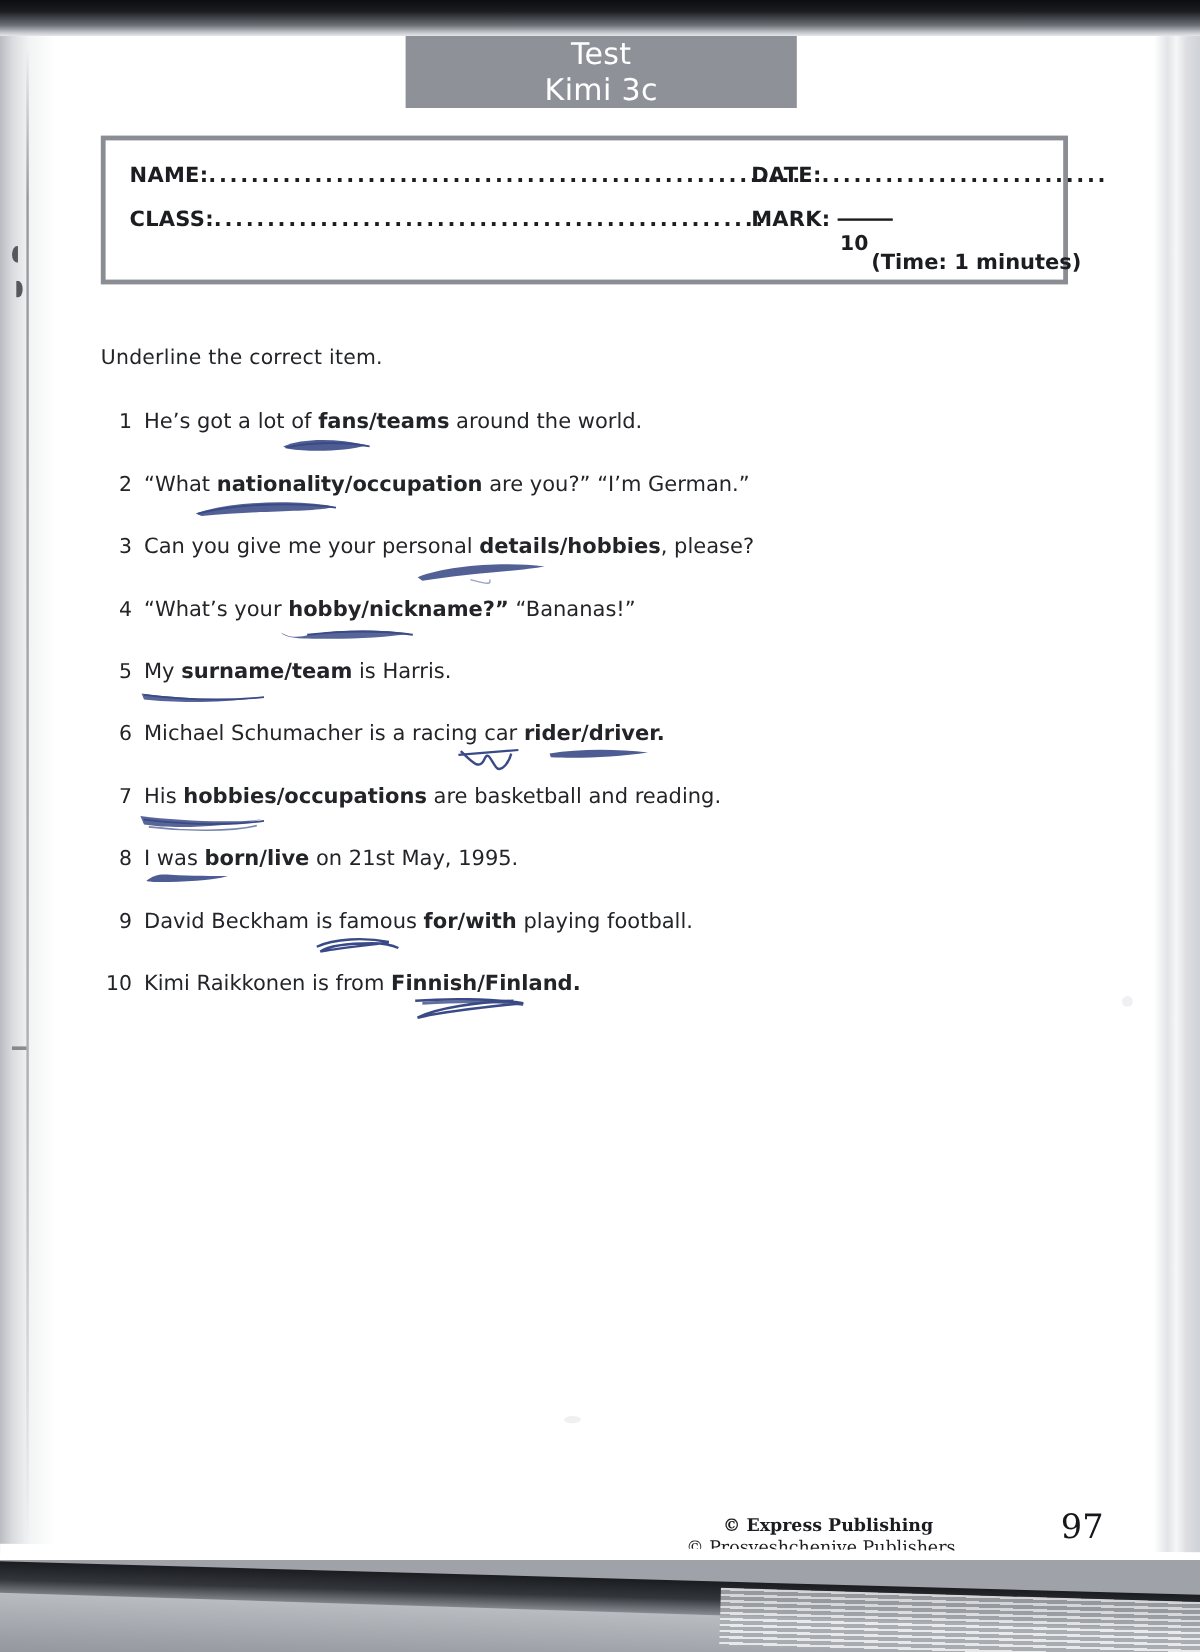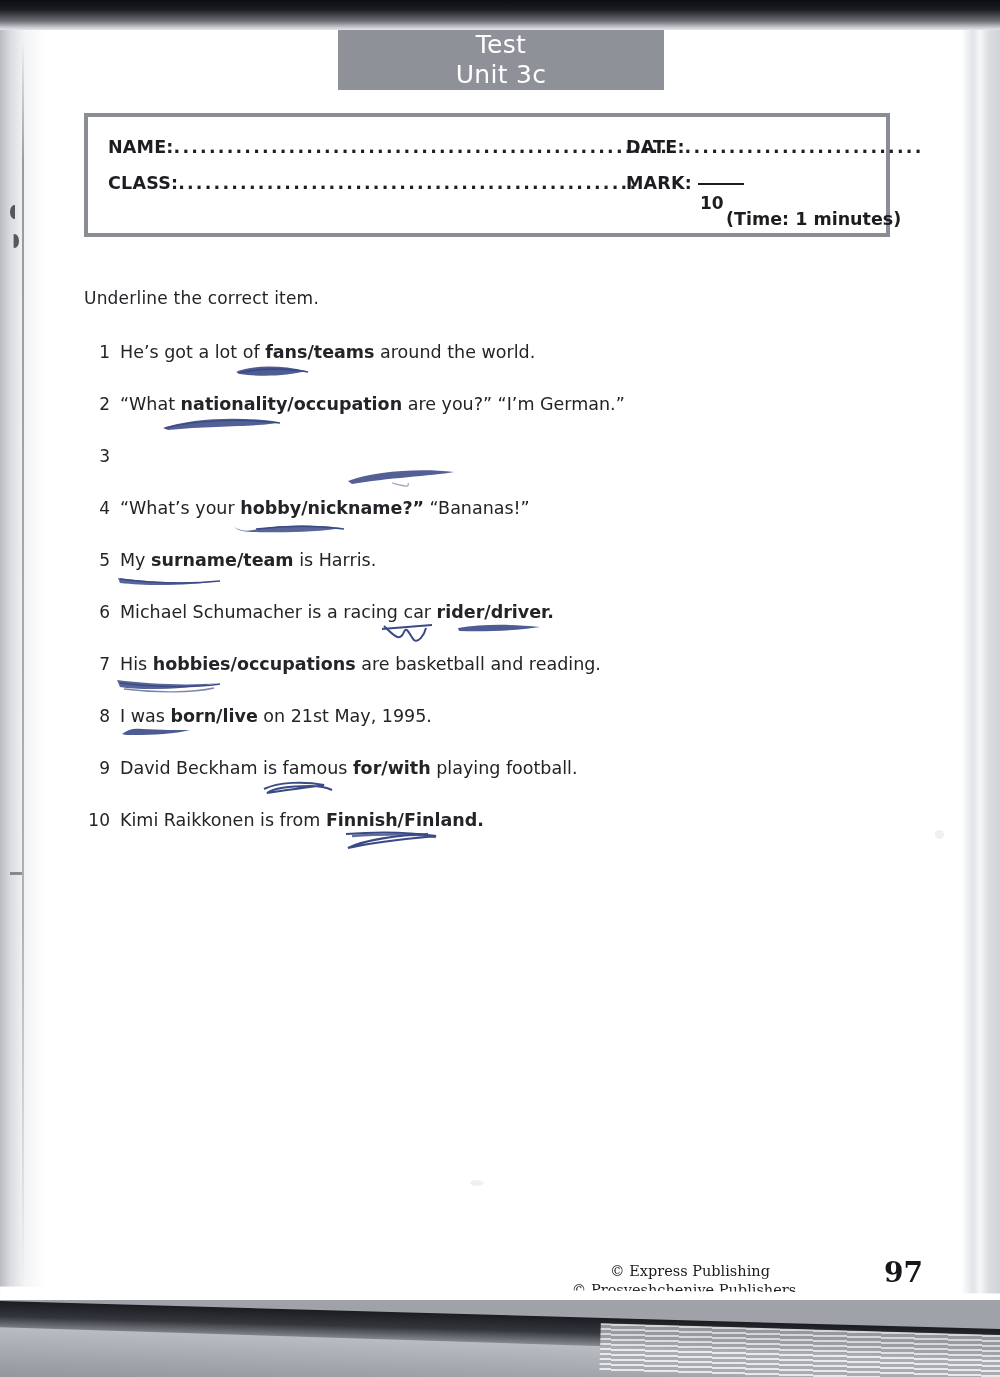--- a/index.html
+++ b/index.html
@@ -214,29 +214,28 @@
   .footer-credit {
     position: absolute;
     left: 520px; top: 1262px;
     width: 340px;
     text-align: center;
     font-family: "DejaVu Serif", "Liberation Serif", serif;
     font-size: 14.5px;
     color: #1b1c1f;
     line-height: 19px;
   }
-  .footer-credit .l1 { display:block; }
+  .footer-credit .l1 { display:block;font-weight:bold; }
   .footer-credit .l2 { display:block; margin-left: -12px;}
   .pagenum {
     position: absolute;
     left: 884px; top: 1256px;
     font-family: "DejaVu Serif", "Liberation Serif", serif;
     font-size: 28px;
     color: #16171a;
-    font-weight: bold;
   }
   .smudge {
     position: absolute;
     background: #b9bcc2;
     opacity: .22;
     border-radius: 50%;
     z-index: 6;
   }
 </style>
 </head>
@@ -254,21 +253,21 @@
   <div class="right-edge"></div>
 
   <div class="smudge" style="left:470px; top:1180px; width:14px; height:6px;"></div>
   <div class="smudge" style="left:262px; top:1302px; width:10px; height:5px;"></div>
   <div class="smudge" style="left:935px; top:830px; width:9px; height:9px;"></div>
 
   <div class="content">
 
     <div class="banner">
       <span class="l1">Test</span>
-      <span class="l2">Unit 3c</span>
+      <span class="l2">Kimi 3c</span>
     </div>
 
     <div class="infobox">
       <div class="row r-name">
         <span>NAME:</span><span class="dots">........................................................</span>
       </div>
       <div class="row r-class">
         <span>CLASS:</span><span class="dots">....................................................</span>
       </div>
       <div class="row r-date">
@@ -302,20 +301,21 @@
         <span class="pen" style="left:76px; top:22px;">
           <svg width="130" height="18" viewBox="0 0 130 18">
               <path d="M3 12 C 30 2, 82 0, 118 6 C 108 11, 56 9, 8 14" fill="#3a4a86" opacity="0.88"></path>
               <path d="M5 12 C 36 4, 84 2, 120 7" stroke="#3a4a86" stroke-width="1.5" fill="none"></path>
             </svg>
         </span>
       </div>
 
       <div class="item">
         <span class="num">3</span>
+        <span class="txt"><span>Can you give me your personal </span><span class="b">details/hobbies</span><span>, please?</span></span>
         <span class="pen" style="left:262px; top:21px;">
           <svg width="120" height="22" viewBox="0 0 120 22">
               <path d="M2 14 C 28 4, 74 1, 108 5 C 86 9, 40 11, 6 17" fill="#3a4a86" opacity="0.88"></path>
               <path d="M46 16 C 58 19, 64 21, 62 16" stroke="#9aa3c0" stroke-width="1.2" fill="none"></path>
             </svg>
         </span>
       </div>
 
       <div class="item">
         <span class="num">4</span>

